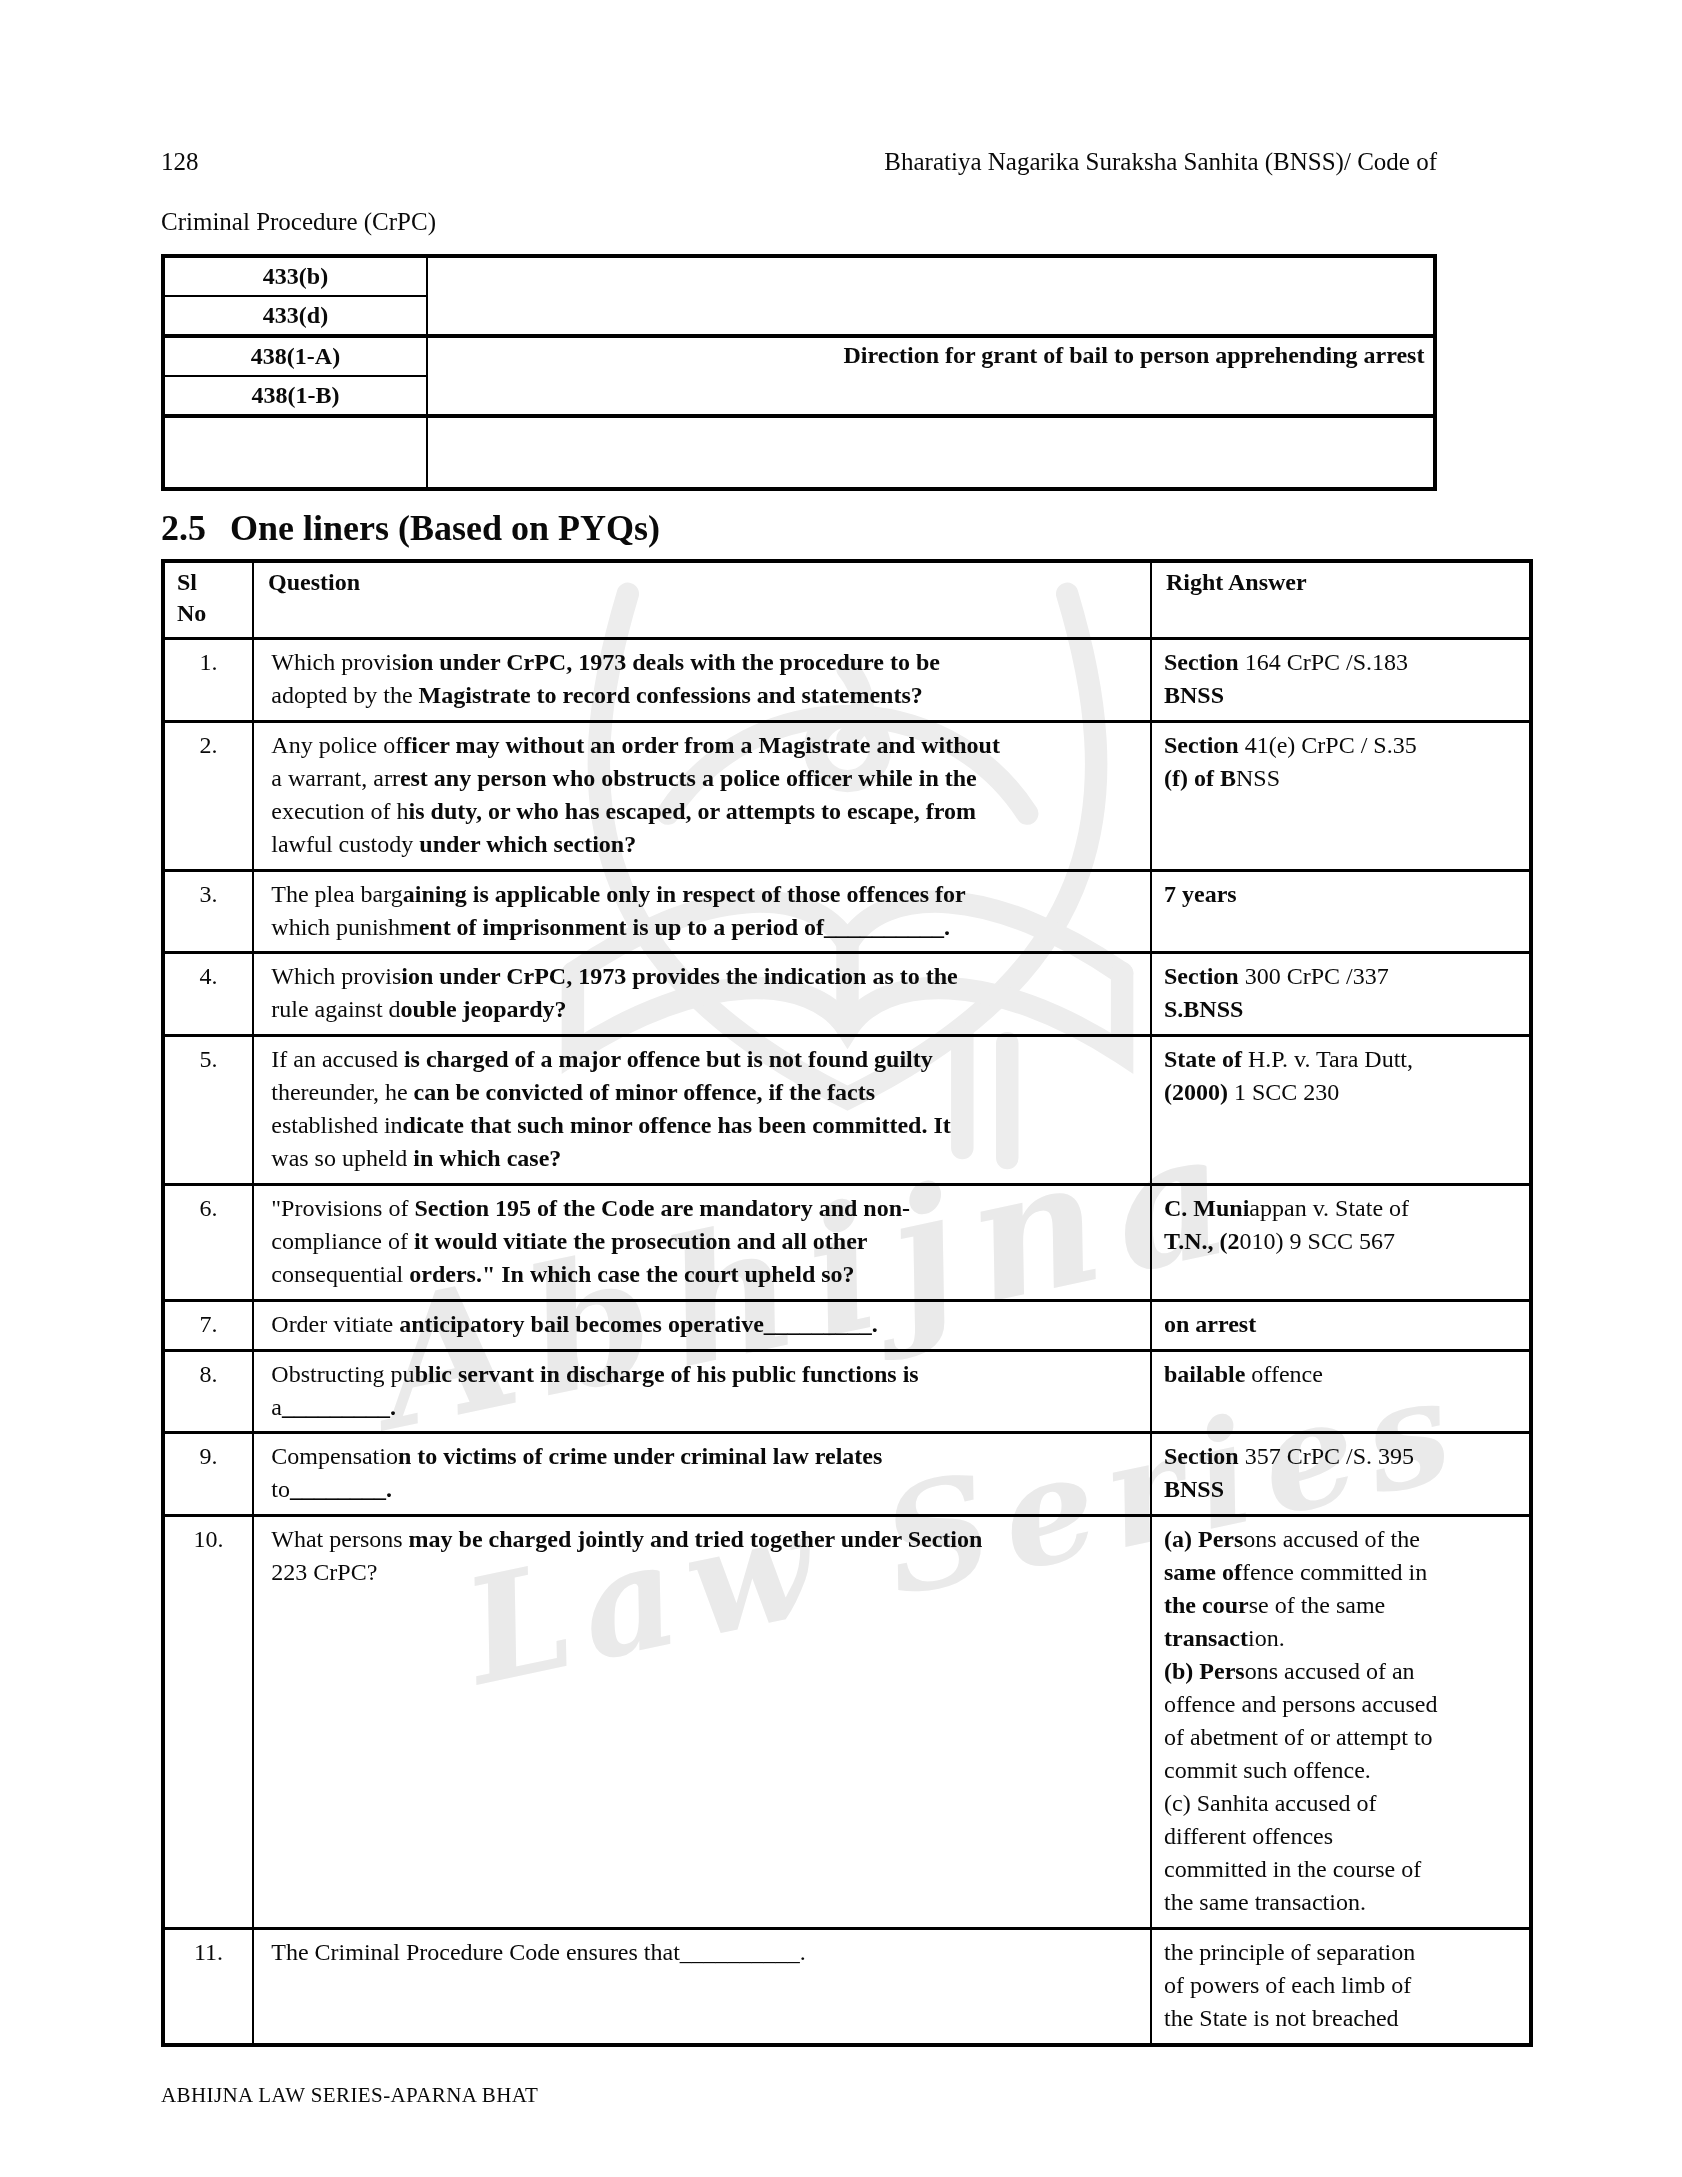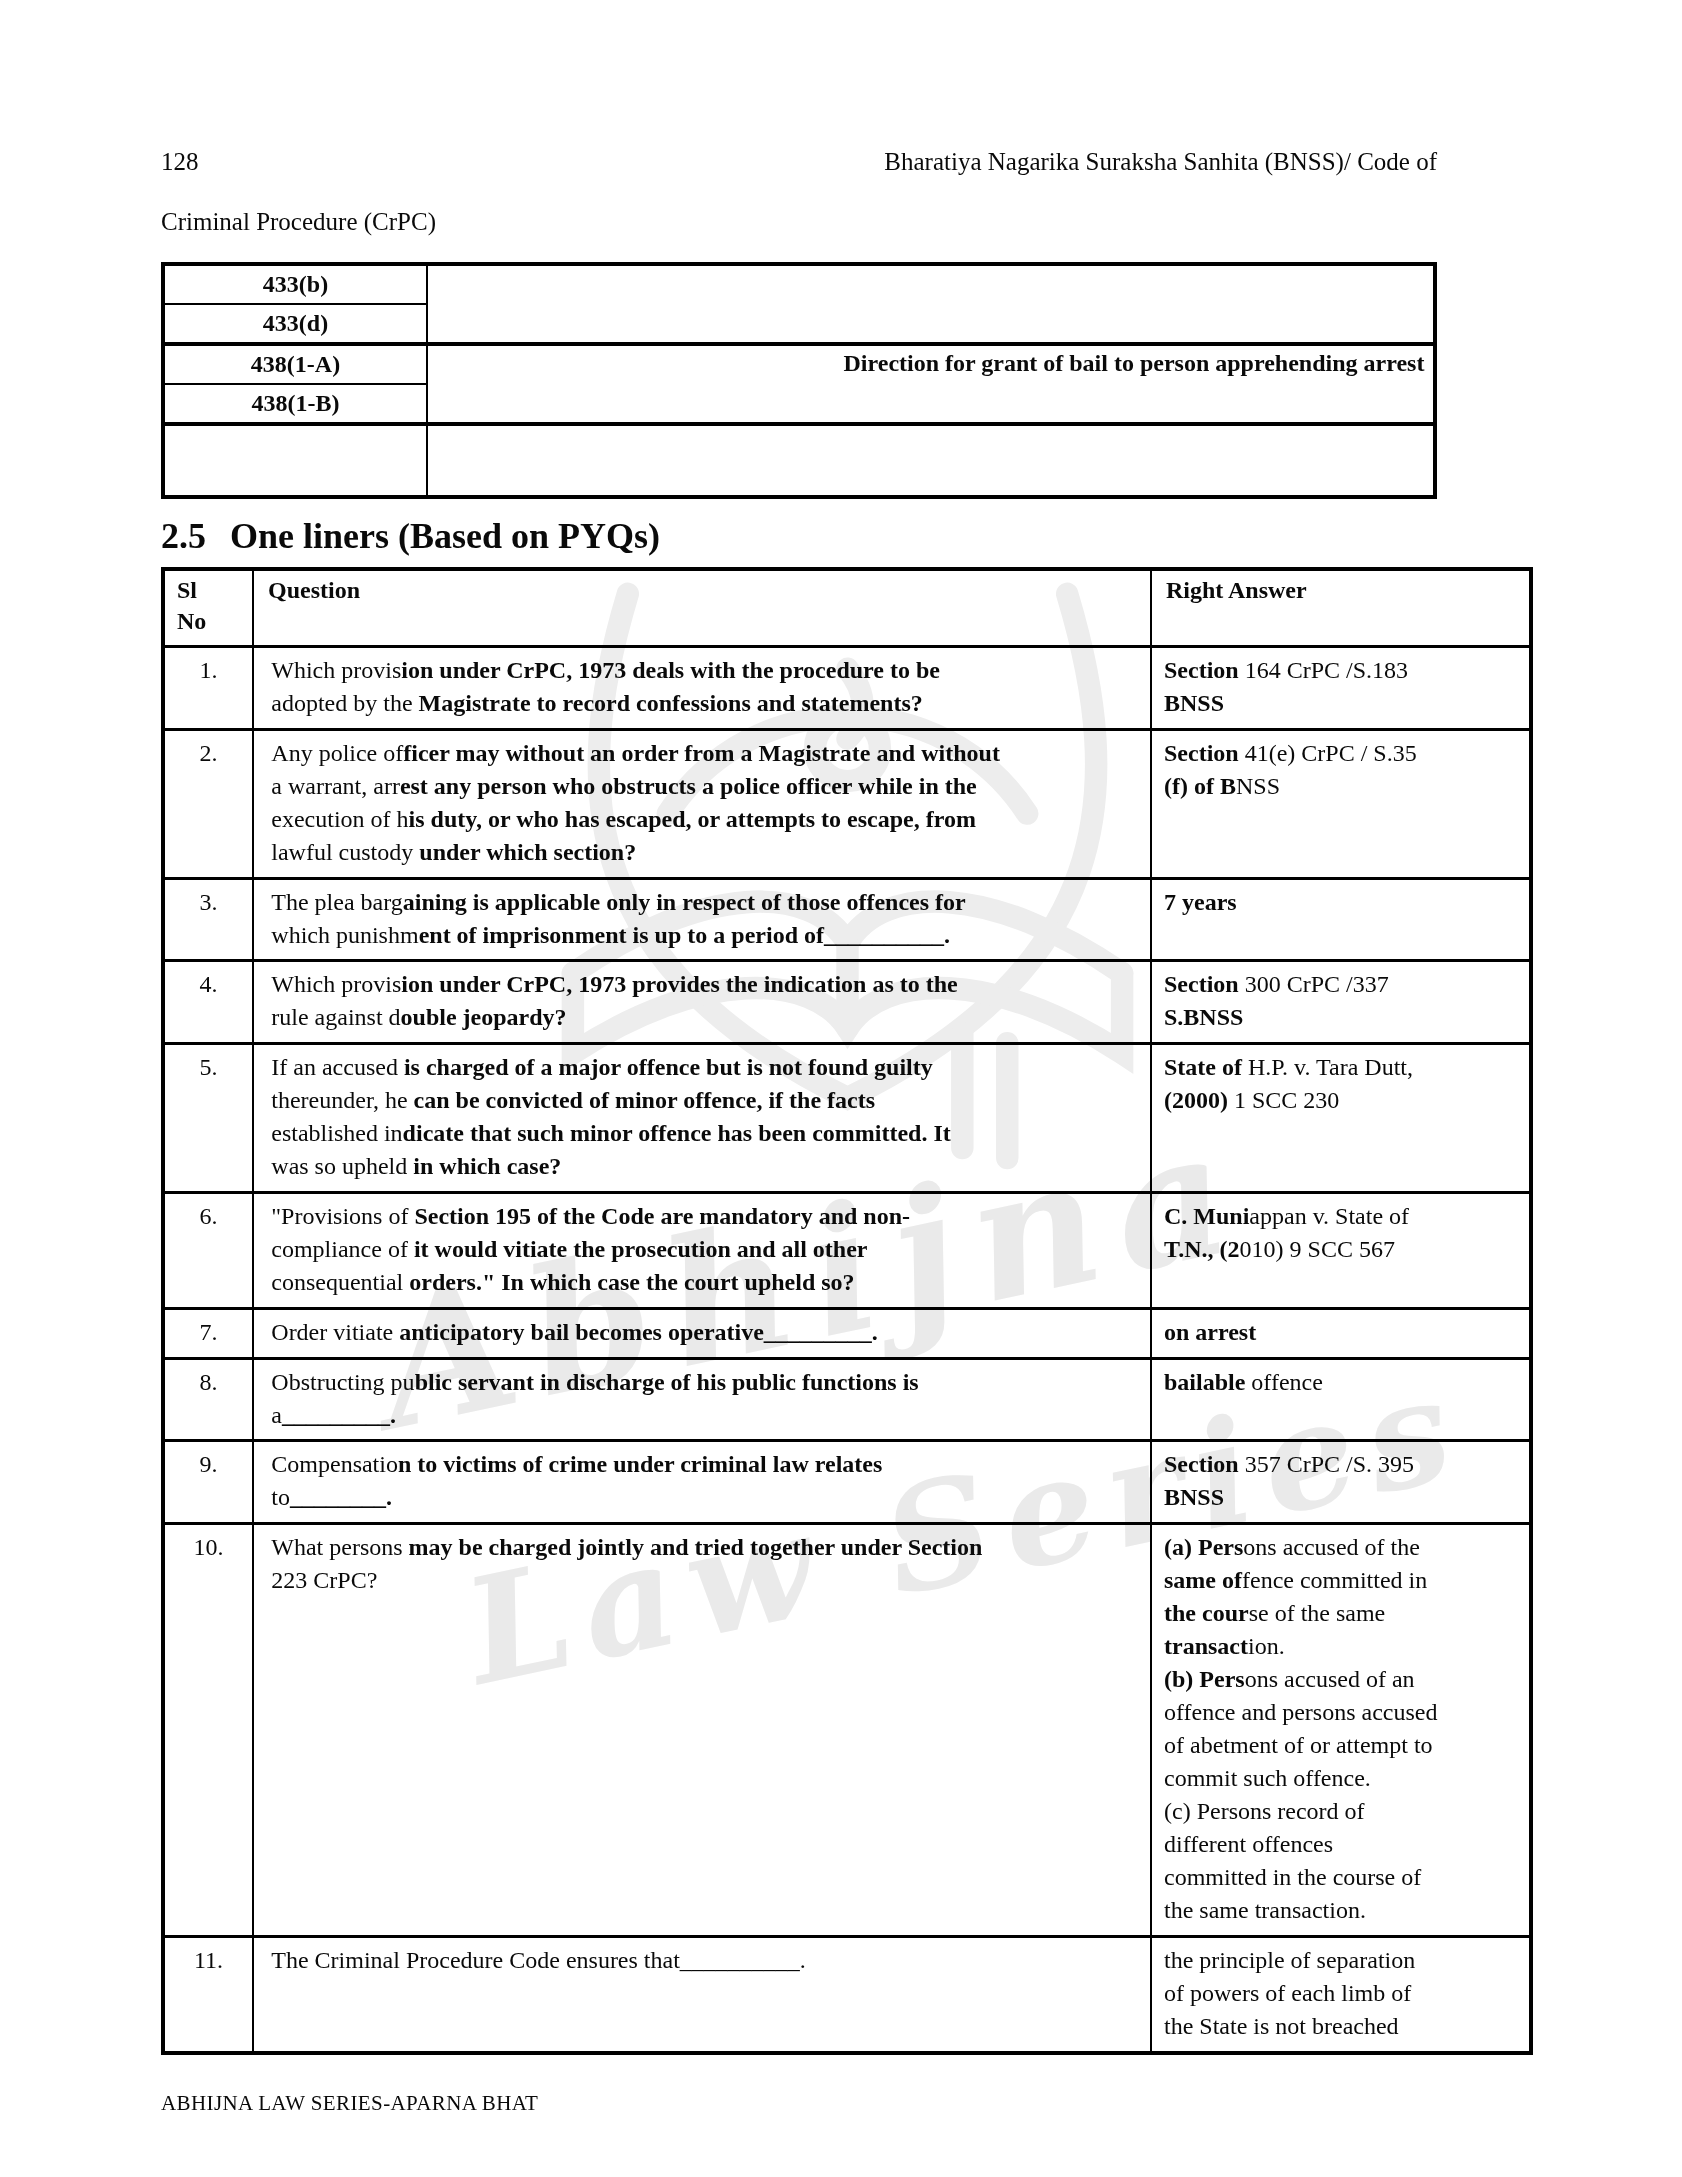--- a/index.html
+++ b/index.html
@@ -31,21 +31,21 @@
   .content { position: absolute; left: 161px; top: 0; width: 1276px; z-index: 1; font-family: Liberation Serif, serif; }
 
   .hdr-line1 {
     display: flex; justify-content: space-between; align-items: baseline;
     font-size: 25px; line-height: 29px; margin-top: 147px;
   }
   .hdr-line2 { font-size: 25px; line-height: 29px; margin-top: 31px; }
 
   
   .sections-table {
-    border-collapse: collapse; width: 100%; margin-top: 26px;
+    border-collapse: collapse; width: 100%; margin-top: 18px;
     border: 4.3px solid #000; table-layout: fixed;
   }
   .sections-table td {
     border: 2.6px solid #000;
     font-size: 24px; font-weight: bold;
     padding: 1.7px 7px;
   }
   .sections-table tr { height: 40px; }
   .sections-table tr.last { height: 73px; }
   .sections-table td.sec { text-align: center; }
@@ -271,21 +271,21 @@
           </td>
         <td class="td-a">
             <div class="line"><span class="b">(a) Pers</span><span>ons accused of the</span></div>
             <div class="line"><span class="b">same of</span><span>fence committed in</span></div>
             <div class="line"><span class="b">the cour</span><span>se of the same</span></div>
             <div class="line"><span class="b">transact</span><span>ion.</span></div>
             <div class="line"><span class="b">(b) Pers</span><span>ons accused of an</span></div>
             <div class="line"><span>offence and persons accused</span></div>
             <div class="line"><span>of abetment of or attempt to</span></div>
             <div class="line"><span>commit such offence.</span></div>
-            <div class="line"><span>(c) Persons record of</span></div>
+            <div class="line"><span>(c) Sanhita accused of</span></div>
             <div class="line"><span>different offences</span></div>
             <div class="line"><span>committed in the course of</span></div>
             <div class="line"><span>the same transaction.</span></div>
           </td>
       </tr>
       <tr>
         <td class="td-no">11.</td>
         <td class="td-q">
             <div class="line"><span>The Criminal Procedure Code ensures that</span><span>__________.</span></div>
           </td>

